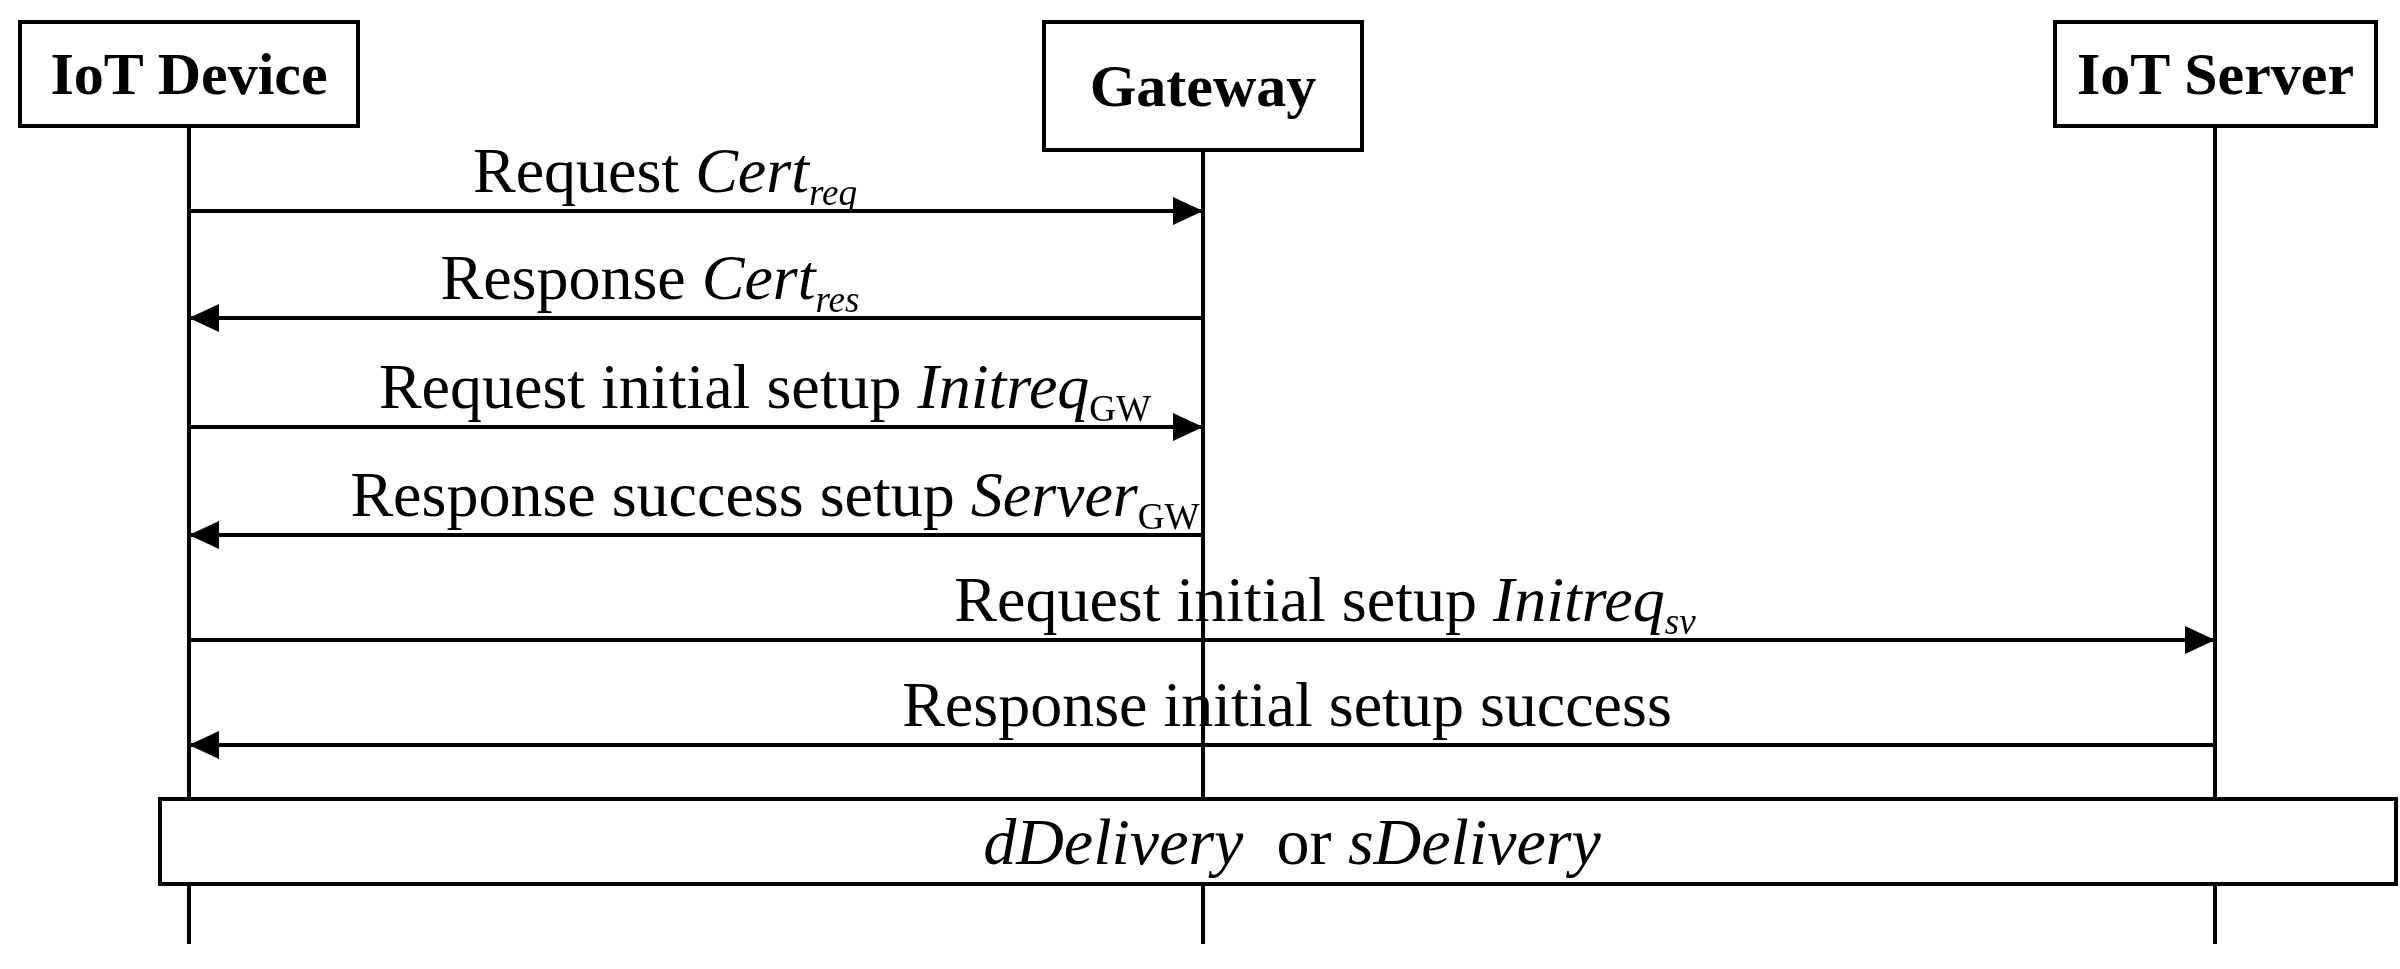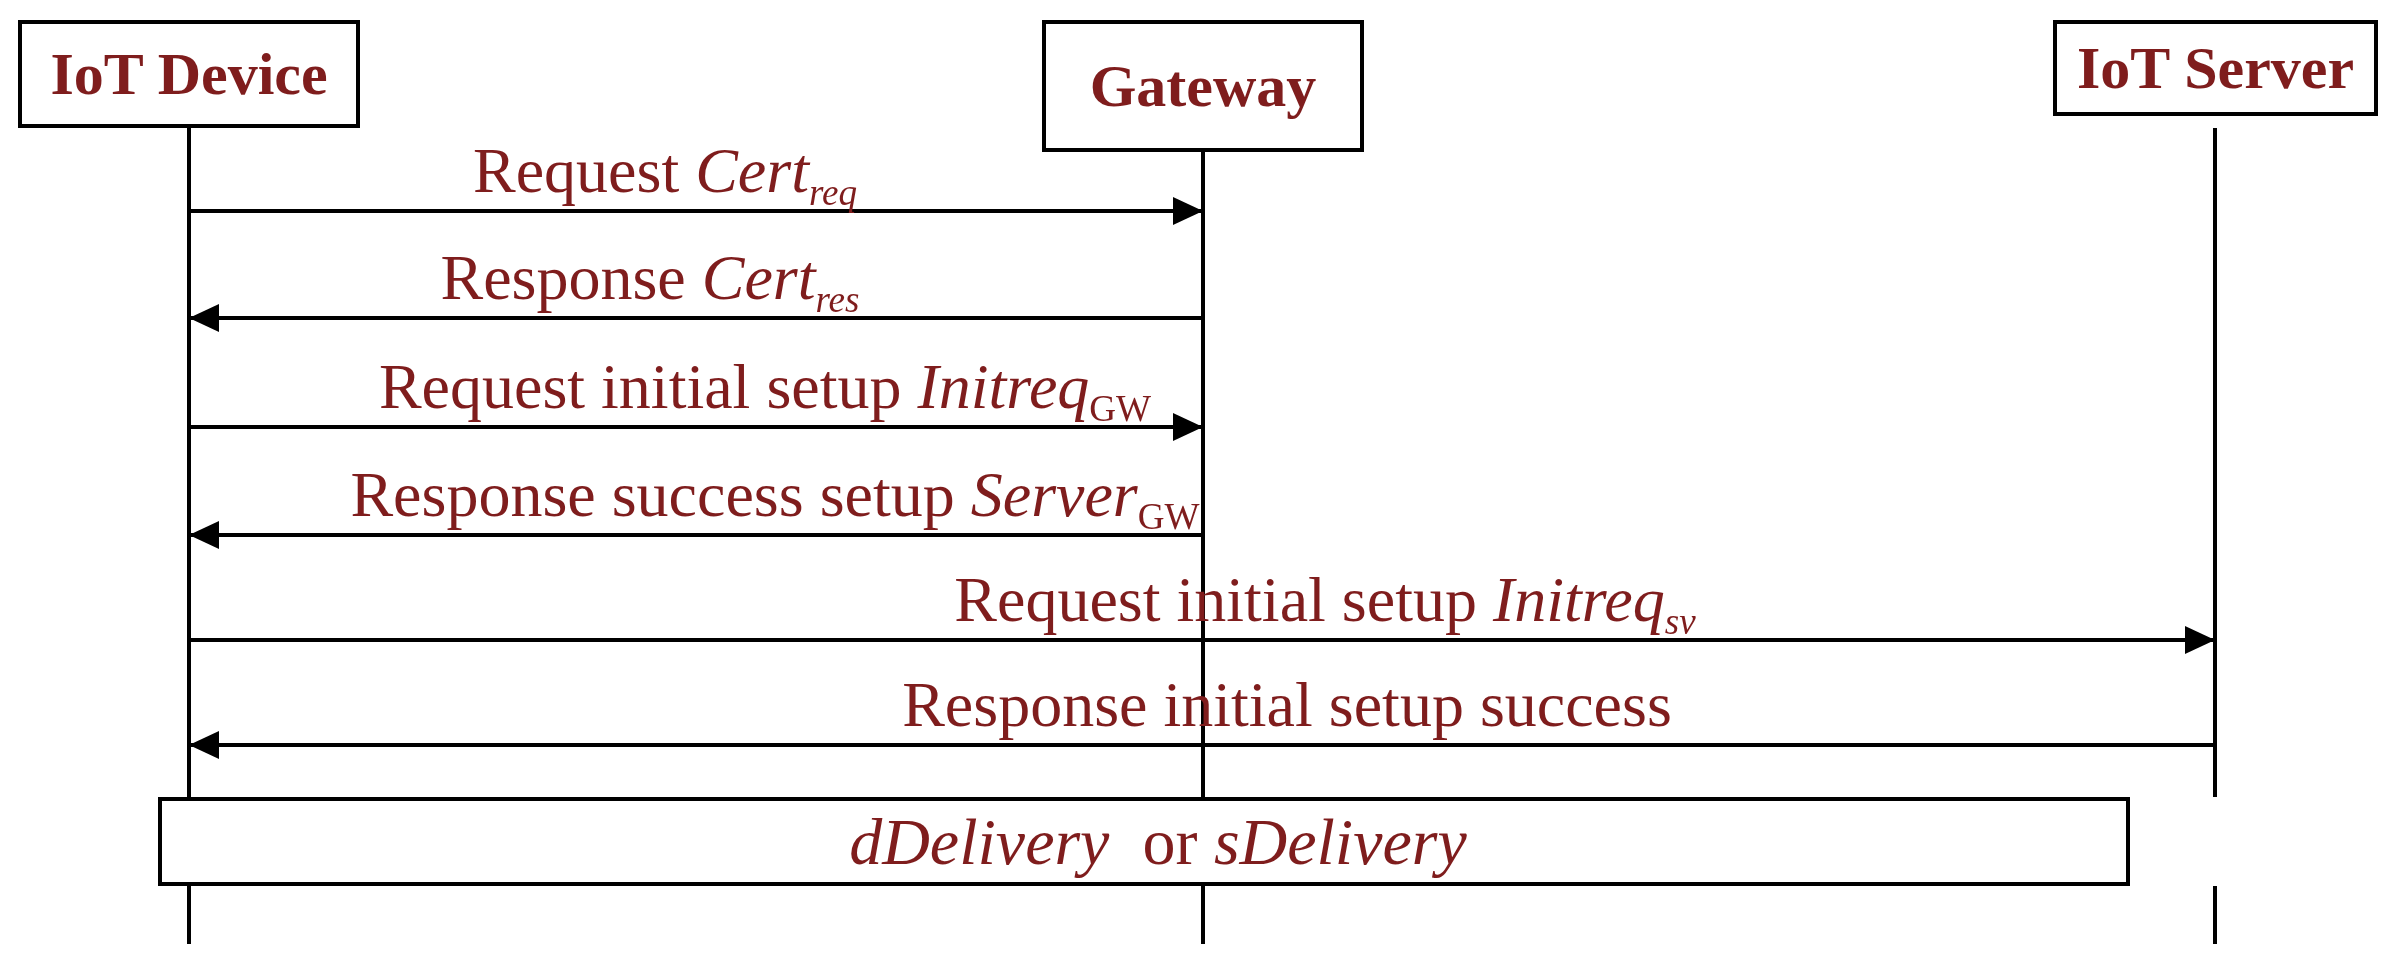--- a/index.html
+++ b/index.html
@@ -2,21 +2,21 @@
 <html><head>
 <meta charset="utf-8">
 <style>
   html, body { margin: 0; padding: 0; background: #ffffff; }
   #stage {
     position: relative;
     width: 2400px;
     height: 969px;
     background: #ffffff;
     font-family: "Liberation Serif", "DejaVu Serif", serif;
-    color: #7f1d1d;
+    color: #000000;
     overflow: hidden;
   }
   .actor-box {
     position: absolute;
     box-sizing: border-box;
     border: 4px solid #000000;
     background: #ffffff;
     display: flex;
     align-items: center;
     justify-content: center;
@@ -92,21 +92,21 @@
     <div class="actor-box" style="left: 18px; top: 20px; width: 342px; height: 108px;">
       <span>IoT Device</span>
     </div>
     <div class="lifeline" style="left: 187px; top: 128px; height: 669px;"></div>
     <div class="lifeline" style="left: 187px; top: 886px; height: 58px;"></div>
     <div class="actor-box" style="left: 1042px; top: 20px; width: 322px; height: 132px;">
       <span>Gateway</span>
     </div>
     <div class="lifeline" style="left: 1201px; top: 128px; height: 669px;"></div>
     <div class="lifeline" style="left: 1201px; top: 886px; height: 58px;"></div>
-    <div class="actor-box" style="left: 2053px; top: 20px; width: 325px; height: 96px;">
+    <div class="actor-box" style="left: 2053px; top: 20px; width: 325px; height: 108px;">
       <span>IoT Server</span>
     </div>
     <div class="lifeline" style="left: 2213px; top: 128px; height: 669px;"></div>
     <div class="lifeline" style="left: 2213px; top: 886px; height: 58px;"></div>
     <div class="msg-line" style="left: 189px; top: 209px; width: 1014px;"></div>
     <div class="arrow-head right" style="left: 1173px; top: 197px;"></div>
     <div class="msg-label" style="left: 665px; bottom: 766px; margin-top: 48px;"><span class="seg-r">Request </span><span class="seg-i">Cert</span><span class="seg-isub">req</span></div>
     <div class="msg-line" style="left: 189px; top: 316px; width: 1014px;"></div>
     <div class="arrow-head left" style="left: 189px; top: 304px;"></div>
     <div class="msg-label" style="left: 650px; bottom: 659px;"><span class="seg-r">Response </span><span class="seg-i">Cert</span><span class="seg-isub">res</span></div>
@@ -115,16 +115,16 @@
     <div class="msg-label" style="left: 765px; bottom: 550px; margin-top: 16px;"><span class="seg-r">Request initial setup </span><span class="seg-i">Initreq</span><span class="seg-rsub">GW</span></div>
     <div class="msg-line" style="left: 189px; top: 533px; width: 1014px;"></div>
     <div class="arrow-head left" style="left: 189px; top: 521px;"></div>
     <div class="msg-label" style="left: 775px; bottom: 442px;"><span class="seg-r">Response success setup </span><span class="seg-i">Server</span><span class="seg-rsub">GW</span></div>
     <div class="msg-line" style="left: 189px; top: 638px; width: 2026px;"></div>
     <div class="arrow-head right" style="left: 2185px; top: 626px;"></div>
     <div class="msg-label" style="left: 1325px; bottom: 337px;"><span class="seg-r">Request initial setup </span><span class="seg-i">Initreq</span><span class="seg-isub">sv</span></div>
     <div class="msg-line" style="left: 189px; top: 743px; width: 2026px;"></div>
     <div class="arrow-head left" style="left: 189px; top: 731px;"></div>
     <div class="msg-label" style="left: 1287px; bottom: 232px;"><span class="seg-r">Response initial setup success</span></div>
-    <div class="band" style="left: 158px; top: 797px; width: 1972px; height: 89px; padding-left: 28px;">
+    <div class="band" style="left: 158px; top: 797px; width: 2240px; height: 89px; padding-left: 28px;">
       <span class="band-label"><span class="seg-i">dDelivery</span><span class="seg-r">  or </span><span class="seg-i">sDelivery</span></span>
     </div>
   </div>
 
 </body></html>

